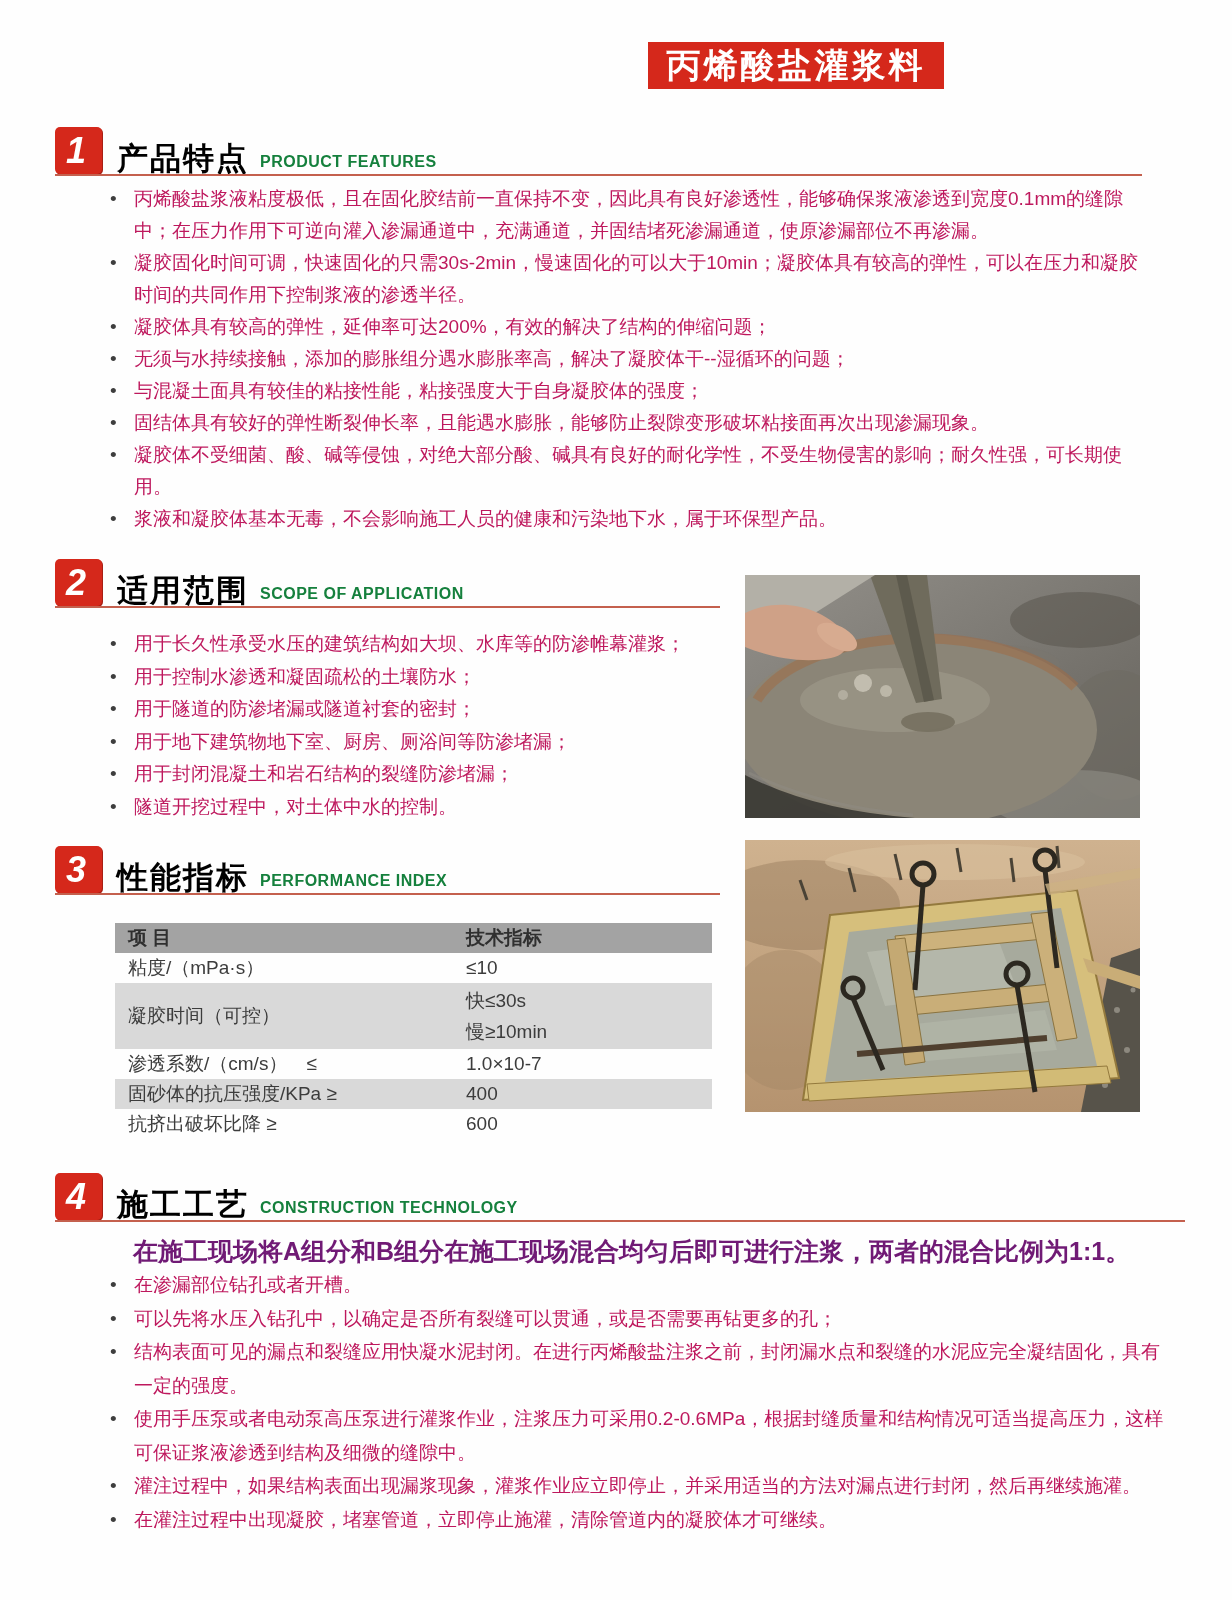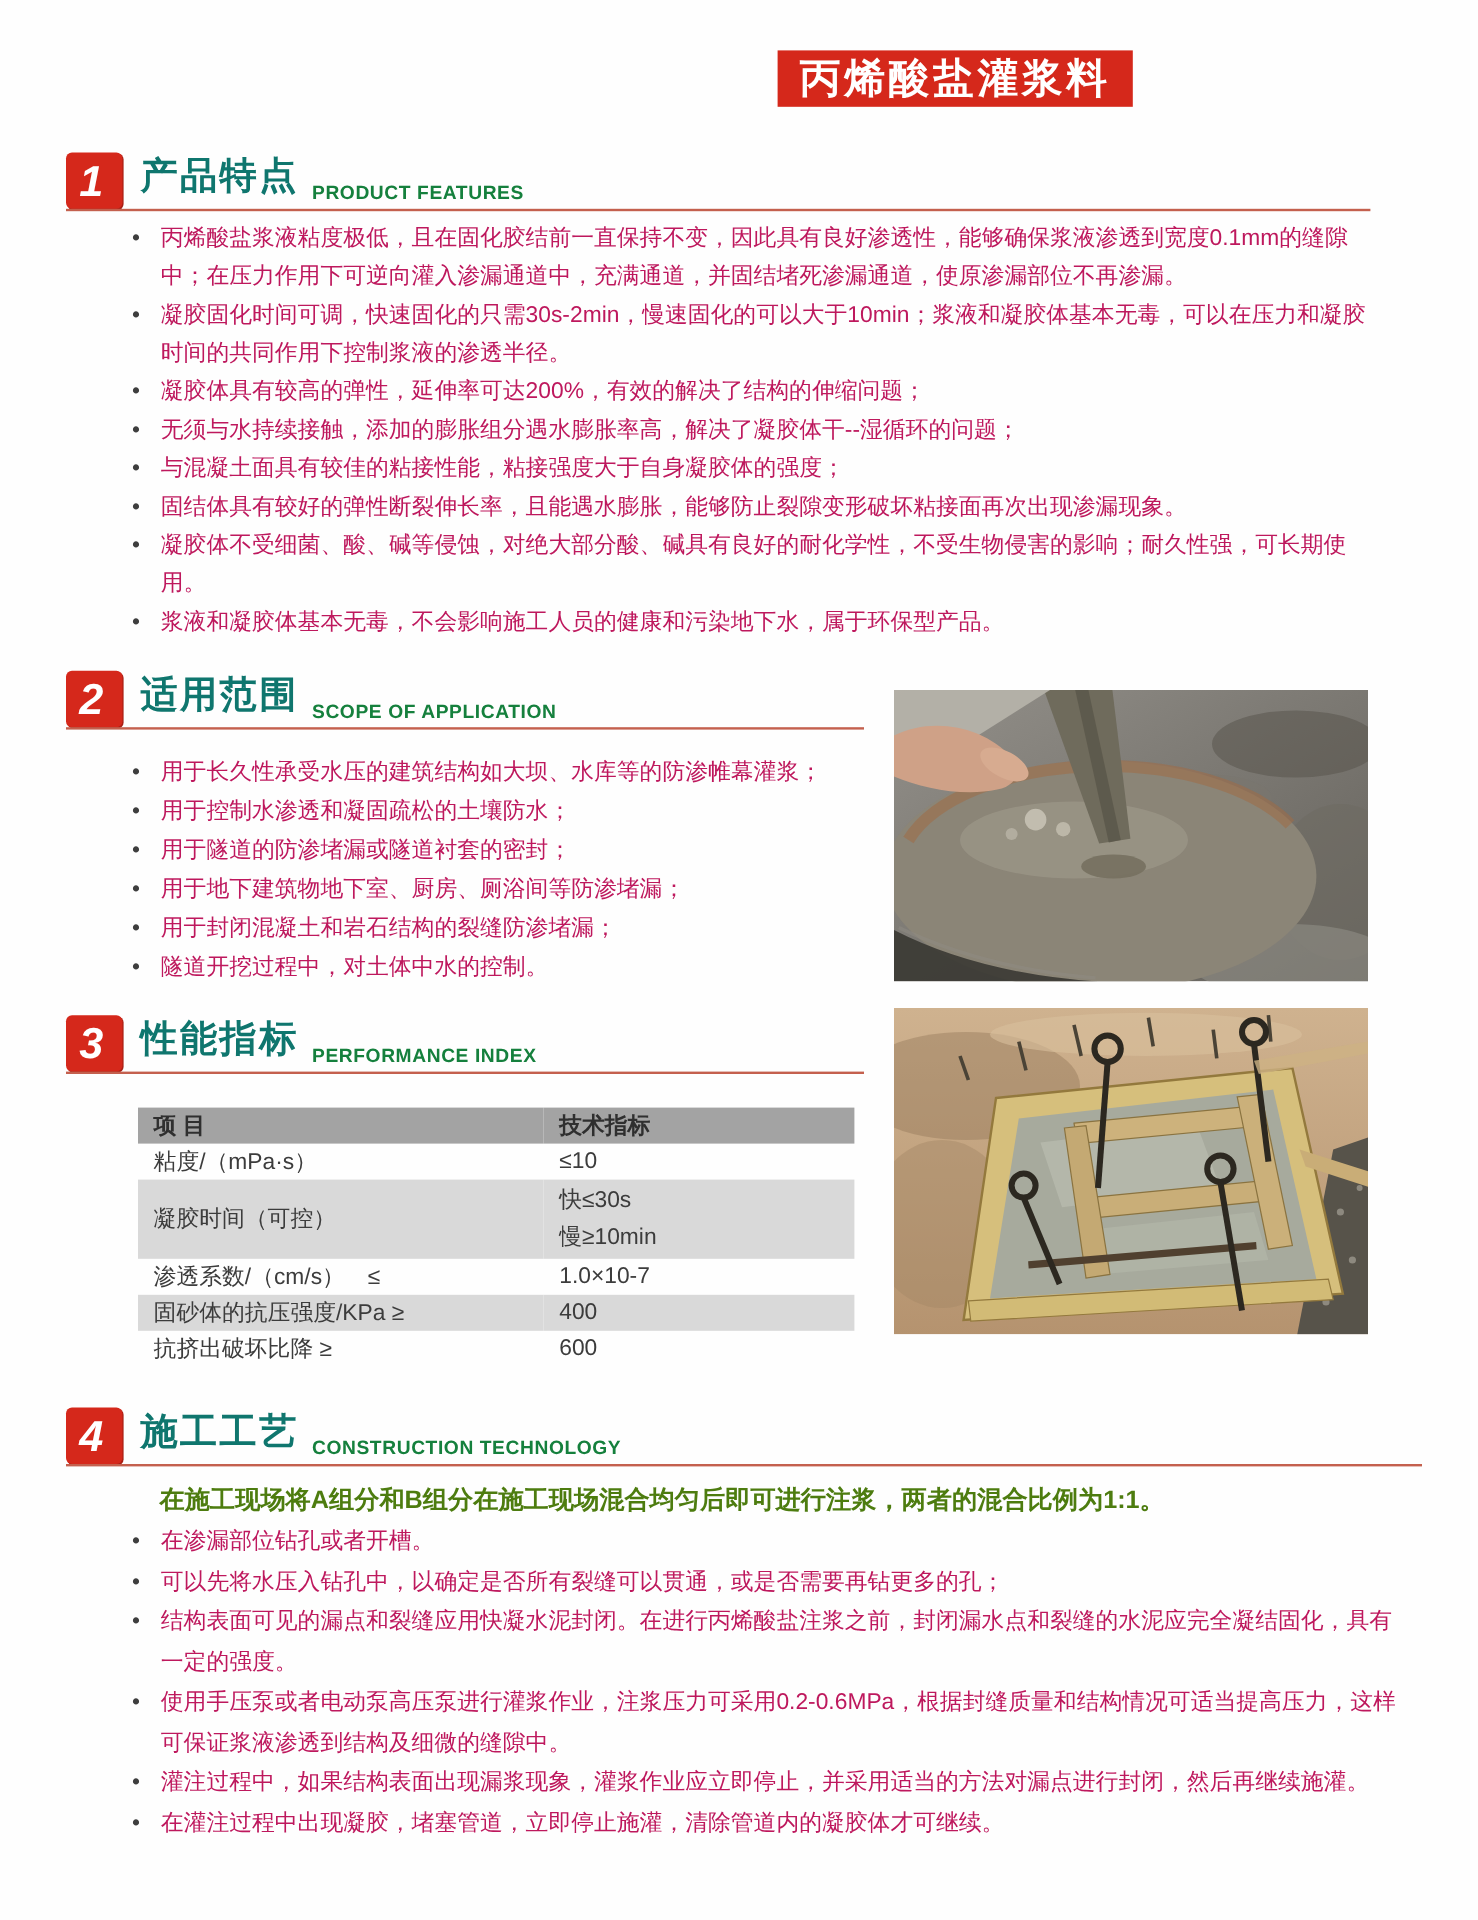--- a/index.html
+++ b/index.html
@@ -11,41 +11,41 @@
   .banner { position:absolute; left:648px; top:42px; height:47px; min-width:296px;
     background:#d5281b; color:#fff; font-size:34px; font-weight:bold; letter-spacing:3px;
     display:flex; align-items:center; justify-content:center; padding:0 14px; }
 
   
   .sec-header { position:absolute; left:55px; height:50px; display:flex; align-items:flex-end; }
   .sec-header .rule { position:absolute; left:0; right:0; bottom:-2px; height:2px; background:#c4604e; }
   .num-box { width:47px; height:47px; background:#d5281b; border-radius:5px; color:#fff;
     font-size:36px; font-weight:bold; font-style:italic; display:flex; align-items:center;
     justify-content:center; padding-right:5px; box-shadow:1px 1px 0 #a81f14; }
-  .zh-title { color:#0f766e; font-size:31px; font-weight:bold; letter-spacing:2px;
-    margin-left:15px; line-height:1; padding-bottom:12px; }
+  .zh-title { color:#000000; font-size:31px; font-weight:bold; letter-spacing:2px;
+    margin-left:15px; line-height:1; padding-bottom:0; }
   .en-title { color:#15803d; font-size:16px; font-weight:bold; letter-spacing:.5px;
     margin-left:11px; line-height:1; padding-bottom:4px; }
   #h1 { top:124px; right:90px; }
   #h2 { top:556px; right:512px; }
   #h3 { top:843px; right:512px; }
   #h4 { top:1170px; right:47px; }
 
   
   ul.blist { position:absolute; list-style:none; }
   ul.blist li { position:relative; padding-left:31px; font-size:19px; line-height:32px; color:#be185d; }
   ul.blist li::before { content:"•"; position:absolute; left:7px; top:0; color:#3e3e3e; }
   #list1 { left:103px; top:183px; width:1046px; }
   #list2 { left:103px; top:628px; width:620px; }
   #list2 li { line-height:32.6px; }
   #list4 { left:103px; top:1268px; width:1066px; }
   #list4 li { line-height:33.5px; }
 
-  .intro4 { position:absolute; left:133px; top:1236px; width:1050px; font-size:21px;
-    font-weight:bold; color:#4d7c0f; line-height:30px; }
+  .intro4 { position:absolute; left:133px; top:1236px; width:1050px; font-size:25px;
+    font-weight:bold; color:#701a75; line-height:30px; }
 
   
   table.perf { position:absolute; left:115px; top:923px; width:597px; border-collapse:collapse;
     font-size:19px; color:#3c3c3c; }
   table.perf th, table.perf td { text-align:left; padding:2px 0 2px 13px; height:29px; vertical-align:middle; }
   table.perf th { font-weight:bold; color:#2f2f2f; }
   table.perf col.c1 { width:338px; }
   table.perf thead tr { background:#a3a3a3; }
   table.perf tbody tr:nth-child(even) { background:#d9d9d9; }
   table.perf .two-line div { line-height:27px; padding:2px 0; }
@@ -69,21 +69,21 @@
     <div class="num-box">
       <span>1</span>
     </div>
     <div class="zh-title">产品特点</div>
     <div class="en-title">PRODUCT FEATURES</div>
     <div class="rule"></div>
   </div>
 
   <ul class="blist" id="list1">
     <li>丙烯酸盐浆液粘度极低，且在固化胶结前一直保持不变，因此具有良好渗透性，能够确保浆液渗透到宽度0.1mm的缝隙中；在压力作用下可逆向灌入渗漏通道中，充满通道，并固结堵死渗漏通道，使原渗漏部位不再渗漏。</li>
-    <li>凝胶固化时间可调，快速固化的只需30s-2min，慢速固化的可以大于10min；浆液和凝胶体基本无毒，可以在压力和凝胶时间的共同作用下控制浆液的渗透半径。</li>
+    <li>凝胶固化时间可调，快速固化的只需30s-2min，慢速固化的可以大于10min；凝胶体具有较高的弹性，可以在压力和凝胶时间的共同作用下控制浆液的渗透半径。</li>
     <li>凝胶体具有较高的弹性，延伸率可达200%，有效的解决了结构的伸缩问题；</li>
     <li>无须与水持续接触，添加的膨胀组分遇水膨胀率高，解决了凝胶体干--湿循环的问题；</li>
     <li>与混凝土面具有较佳的粘接性能，粘接强度大于自身凝胶体的强度；</li>
     <li>固结体具有较好的弹性断裂伸长率，且能遇水膨胀，能够防止裂隙变形破坏粘接面再次出现渗漏现象。</li>
     <li>凝胶体不受细菌、酸、碱等侵蚀，对绝大部分酸、碱具有良好的耐化学性，不受生物侵害的影响；耐久性强，可长期使用。</li>
     <li>浆液和凝胶体基本无毒，不会影响施工人员的健康和污染地下水，属于环保型产品。</li>
   </ul>
 
   <div class="sec-header" id="h2">
     <div class="num-box">

